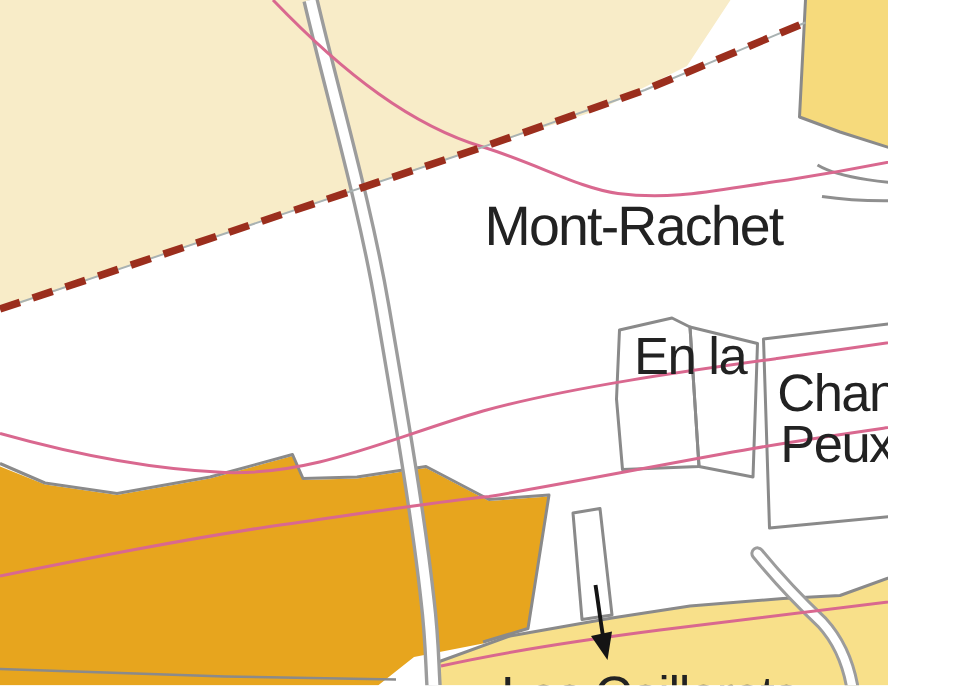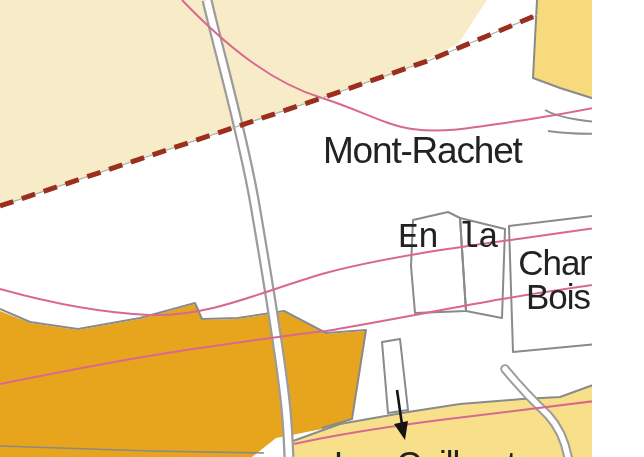--- a/index.html
+++ b/index.html
@@ -84,27 +84,27 @@
     <path class="s-dash" d="M0,206 L322,98 L430,60 L537,15"></path>
 
     <path class="s-arrow" d="M397,390 C399,403 400,412 402,424"></path>
     <path class="f-arrow" d="M394,424 L408,421 L405,440 Z"></path>
   </svg>
 
   <div class="lbl lbl-large" style="left:598px;top:-26px;">Ch</div>
 
   <div class="lbl lbl-large" style="left:323px;top:132px;">Mont-Rachet</div>
 
-  <div class="lbl lbl-med center" style="left:373px;top:221px;width:150px;line-height:34px;font-family:Liberation Mono, monospace;">
+  <div class="lbl lbl-med center" style="left:385px;top:221px;width:150px;line-height:34px;">
     <div>En la</div>
   </div>
 
   <div class="lbl lbl-med center" style="left:498px;top:246px;width:120px;line-height:34px;">
     <div>Chan</div>
-    <div>Bois</div>
+    <div>Peux</div>
   </div>
 
 
   <div class="lbl lbl-med" style="left:608px;top:381px;">Au</div>
   <div class="lbl lbl-med" style="left:600px;top:419px;">Chan</div>
 
   <div class="lbl lbl-med" style="left:334px;top:446px;">Les Caillerets</div>
 </div>
 
 </body></html>

